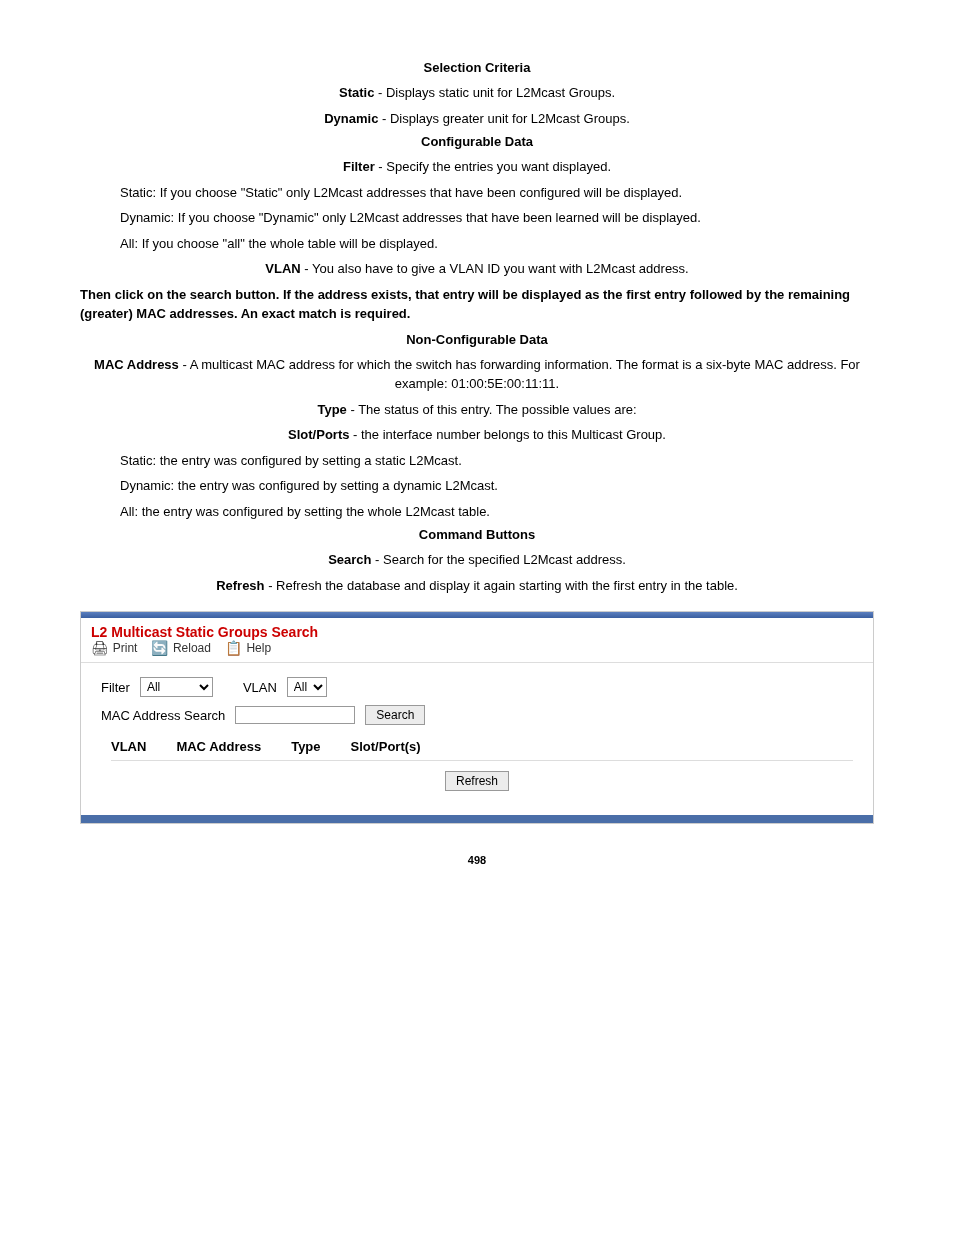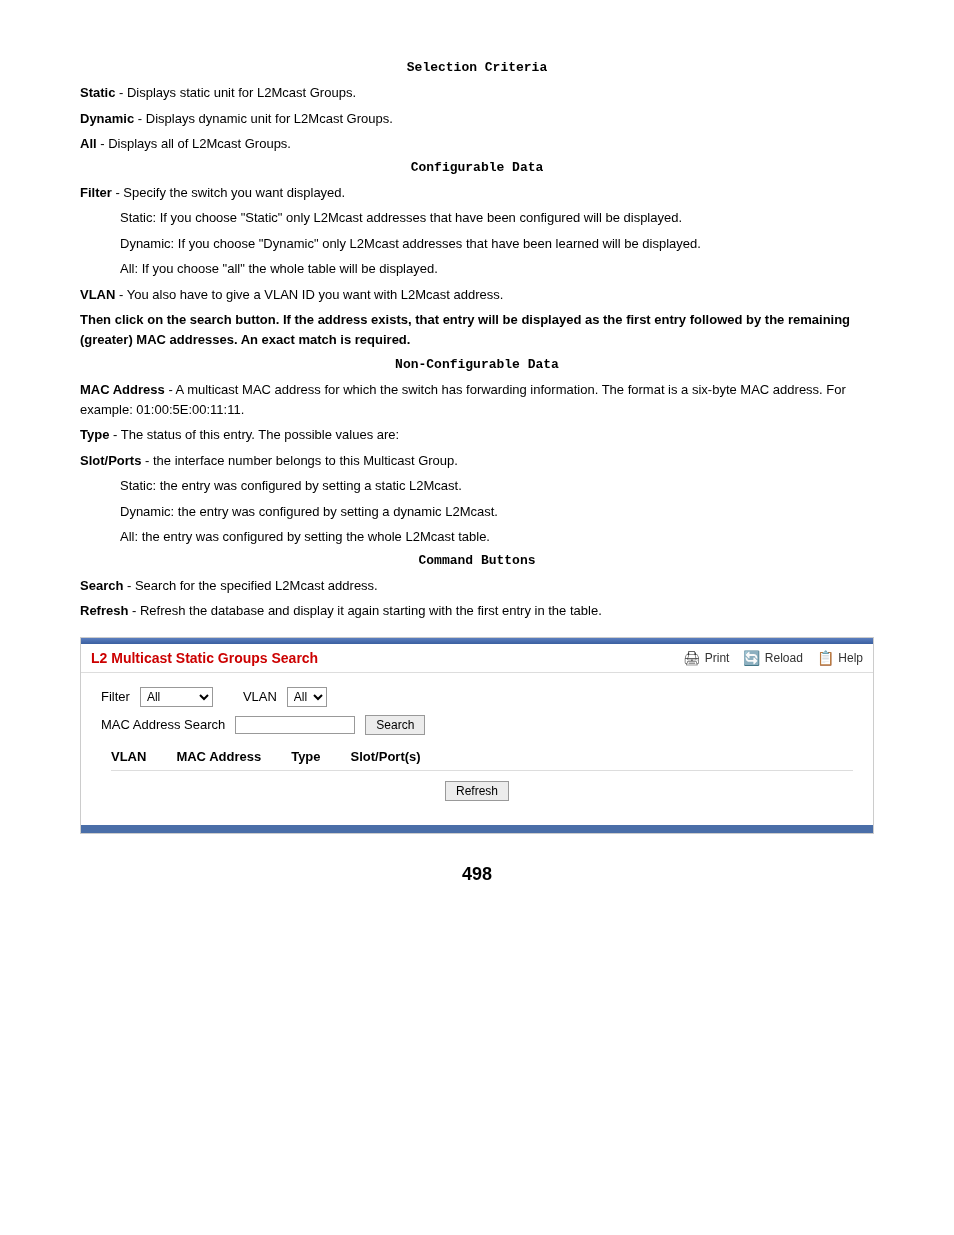--- a/index.html
+++ b/index.html
@@ -11,25 +11,25 @@
       width: 954px;
       min-height: 1235px;
     }
     .page {
       padding: 60px 80px 60px 80px;
     }
     .section-heading {
       font-weight: bold;
       text-align: center;
       margin-bottom: 8px;
-      font-family: Liberation Mono, monospace;
     }
     .para {
       margin-bottom: 6px;
       line-height: 1.5;
+      text-align: center;
     }
     .para .bold {
       font-weight: bold;
     }
     .indented {
       margin-left: 40px;
       margin-bottom: 6px;
       line-height: 1.5;
     }
     .bold-para {
@@ -37,23 +37,24 @@
       margin-bottom: 8px;
       line-height: 1.5;
     }
     
     .widget-container {
       border: 1px solid #ccc;
       margin-top: 16px;
     }
     .widget-header {
       display: flex;
-      align-items: flex-end;
+      align-items: flex-start;
       padding: 6px 10px;
       border-bottom: 1px solid #ddd;
+      flex-direction: column;
     }
     .widget-title {
       color: #cc0000;
       font-weight: bold;
       font-size: 14px;
       flex: 1;
     }
     .widget-actions {
       display: flex;
       gap: 14px;
@@ -115,45 +116,42 @@
       justify-content: center;
       padding: 10px 0;
     }
     .widget-footer {
       background: #4a6ea8;
       height: 8px;
     }
     .page-number {
       text-align: center;
       margin-top: 30px;
-      font-size: 18px;
+      font-size: 11px;
       font-weight: bold;
     }
   </style>
 </head>
 <body>
 
 <div class="page">
 
   <div class="section-heading">Selection Criteria</div>
 
   <p class="para">
     <span class="bold">Static</span><span> - Displays static unit for L2Mcast Groups.</span>
   </p>
   <p class="para">
-    <span class="bold">Dynamic</span><span> - Displays dynamic unit for L2Mcast Groups.</span>
-  </p>
-  <p class="para">
-    <span class="bold">All</span><span> - Displays all of L2Mcast Groups.</span>
+    <span class="bold">Dynamic</span><span> - Displays greater unit for L2Mcast Groups.</span>
   </p>
 
   <div class="section-heading">Configurable Data</div>
 
   <p class="para">
-    <span class="bold">Filter</span><span> - Specify the switch you want displayed.</span>
+    <span class="bold">Filter</span><span> - Specify the entries you want displayed.</span>
   </p>
 
   <p class="indented">
     <span class="bold">Static</span><span>: If you choose "Static" only L2Mcast addresses that have been configured will be displayed.</span>
   </p>
   <p class="indented">
     <span class="bold">Dynamic</span><span>: If you choose "Dynamic" only L2Mcast addresses that have been learned will be displayed.</span>
   </p>
   <p class="indented">
     <span class="bold">All</span><span>: If you choose "all" the whole table will be displayed.</span>

